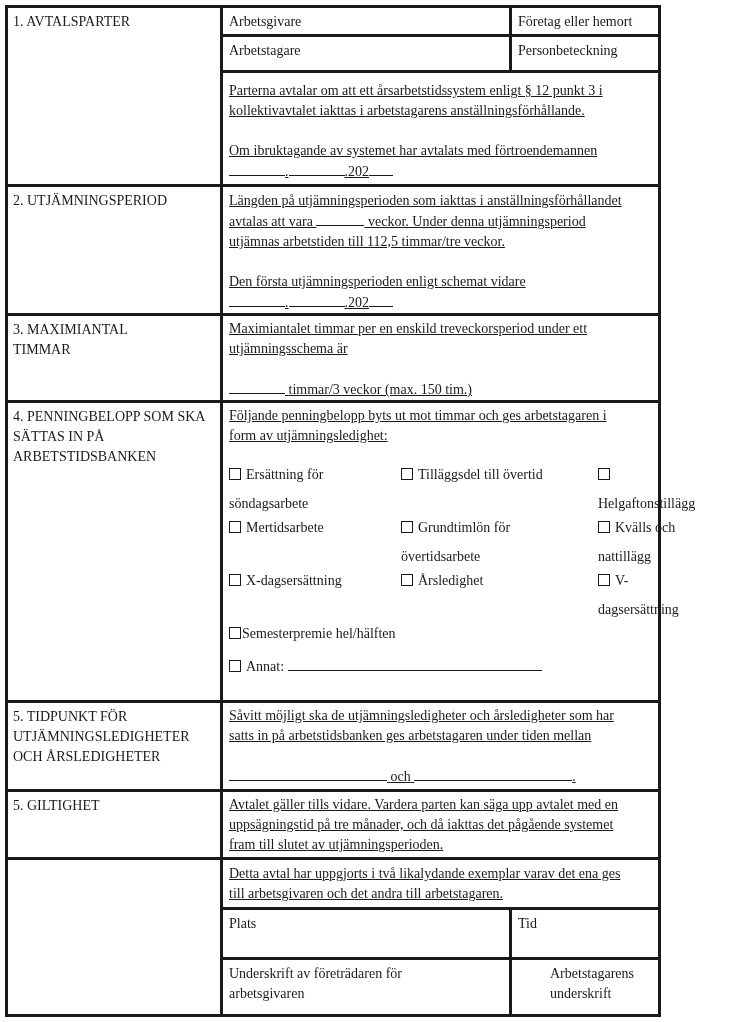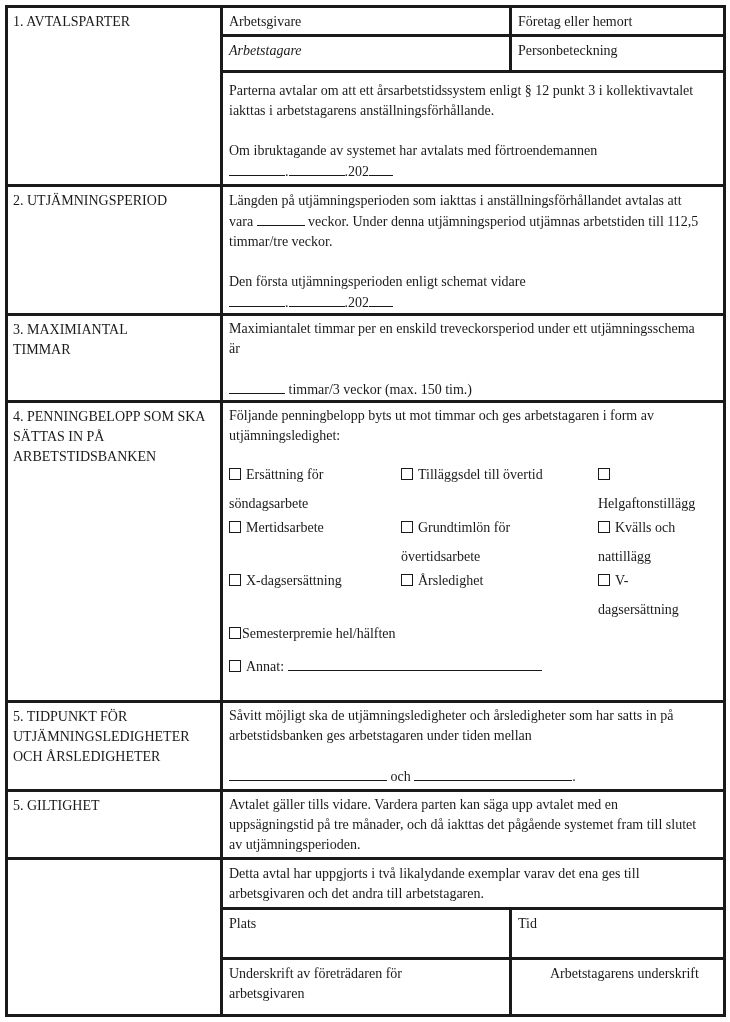--- a/index.html
+++ b/index.html
@@ -1,29 +1,29 @@
 <!DOCTYPE html>
 <html><head>
 <meta charset="utf-8">
 <style>
   html, body { margin: 0; padding: 0; background: #ffffff; }
   body { width: 730px; height: 1022px; position: relative; overflow: hidden;
          font-family: "Liberation Serif", "DejaVu Serif", serif; color: #1a1a1a; font-size: 14px; }
-  .form { position: absolute; left: 5px; top: 5px; width: 721px; height: 1012px;
+  .form { position: absolute; left: 5px; top: 5px; width: 656px; height: 1012px;
           box-sizing: border-box; border: 3px solid #1a1a1a; }
   .row { position: absolute; left: 0; right: 0; border-top: 3px solid #1a1a1a; box-sizing: border-box; }
   .row.first { border-top: none; }
   .label { position: absolute; left: 0; top: 0; bottom: 0; width: 212px; padding: 4px 0 0 5px;
            box-sizing: border-box; line-height: 20px; font-size: 14px; text-transform: none; }
   .content { position: absolute; left: 212px; right: 0; top: 0; bottom: 0; border-left: 3px solid #1a1a1a;
              box-sizing: border-box; }
   .cell { position: absolute; box-sizing: border-box; padding: 4px 22px 0 6px; line-height: 20px; }
   .hline { position: absolute; left: 0; right: 0; border-top: 3px solid #1a1a1a; }
   .vline { position: absolute; top: 0; bottom: 0; border-left: 3px solid #1a1a1a; }
-  .p { margin: 0; line-height: 20px; }
+  .p { margin: 0; line-height: 20px; text-decoration: underline; }
   .blank { display: inline-block; border-bottom: 1px solid #1a1a1a; height: 14px; vertical-align: baseline; }
   .opt { position: absolute; line-height: 29px; font-size: 14px; }
   .box { display: inline-block; width: 10px; height: 10px; border: 1px solid #1a1a1a; margin-right: 5px;
          vertical-align: -1px; background: #fff; }
 </style>
 </head>
 <body>
 
 <div class="form">
 
@@ -31,21 +31,21 @@
     <div class="label">1. AVTALSPARTER</div>
     <div class="content">
       <div class="cell" style="left:0; top:0; width:289px; height:29px;">
         <span>Arbetsgivare</span>
       </div>
       <div class="vline" style="left:286px; height:62px; bottom:auto;"></div>
       <div class="cell" style="left:289px; top:0; right:0; height:29px;">
         <span>Företag eller hemort</span>
       </div>
       <div class="hline" style="top:26px;"></div>
-      <div class="cell" style="left:0; top:29px; width:289px; height:33px;font-style:italic;">
+      <div class="cell" style="left:0; top:29px; width:289px; height:33px;">
         <span>Arbetstagare</span>
       </div>
       <div class="cell" style="left:289px; top:29px; right:0; height:33px;">
         <span>Personbeteckning</span>
       </div>
       <div class="hline" style="top:62px;"></div>
       <div class="cell" style="left:0; top:65px; right:0; padding-top:8px;">
         <p class="p">Parterna avtalar om att ett årsarbetstidssystem enligt § 12 punkt 3 i kollektivavtalet iakttas i arbetstagarens anställningsförhållande.</p>
         <p class="p" style="margin-top:20px;">Om ibruktagande av systemet har avtalats med förtroendemannen</p>
         <p class="p">

